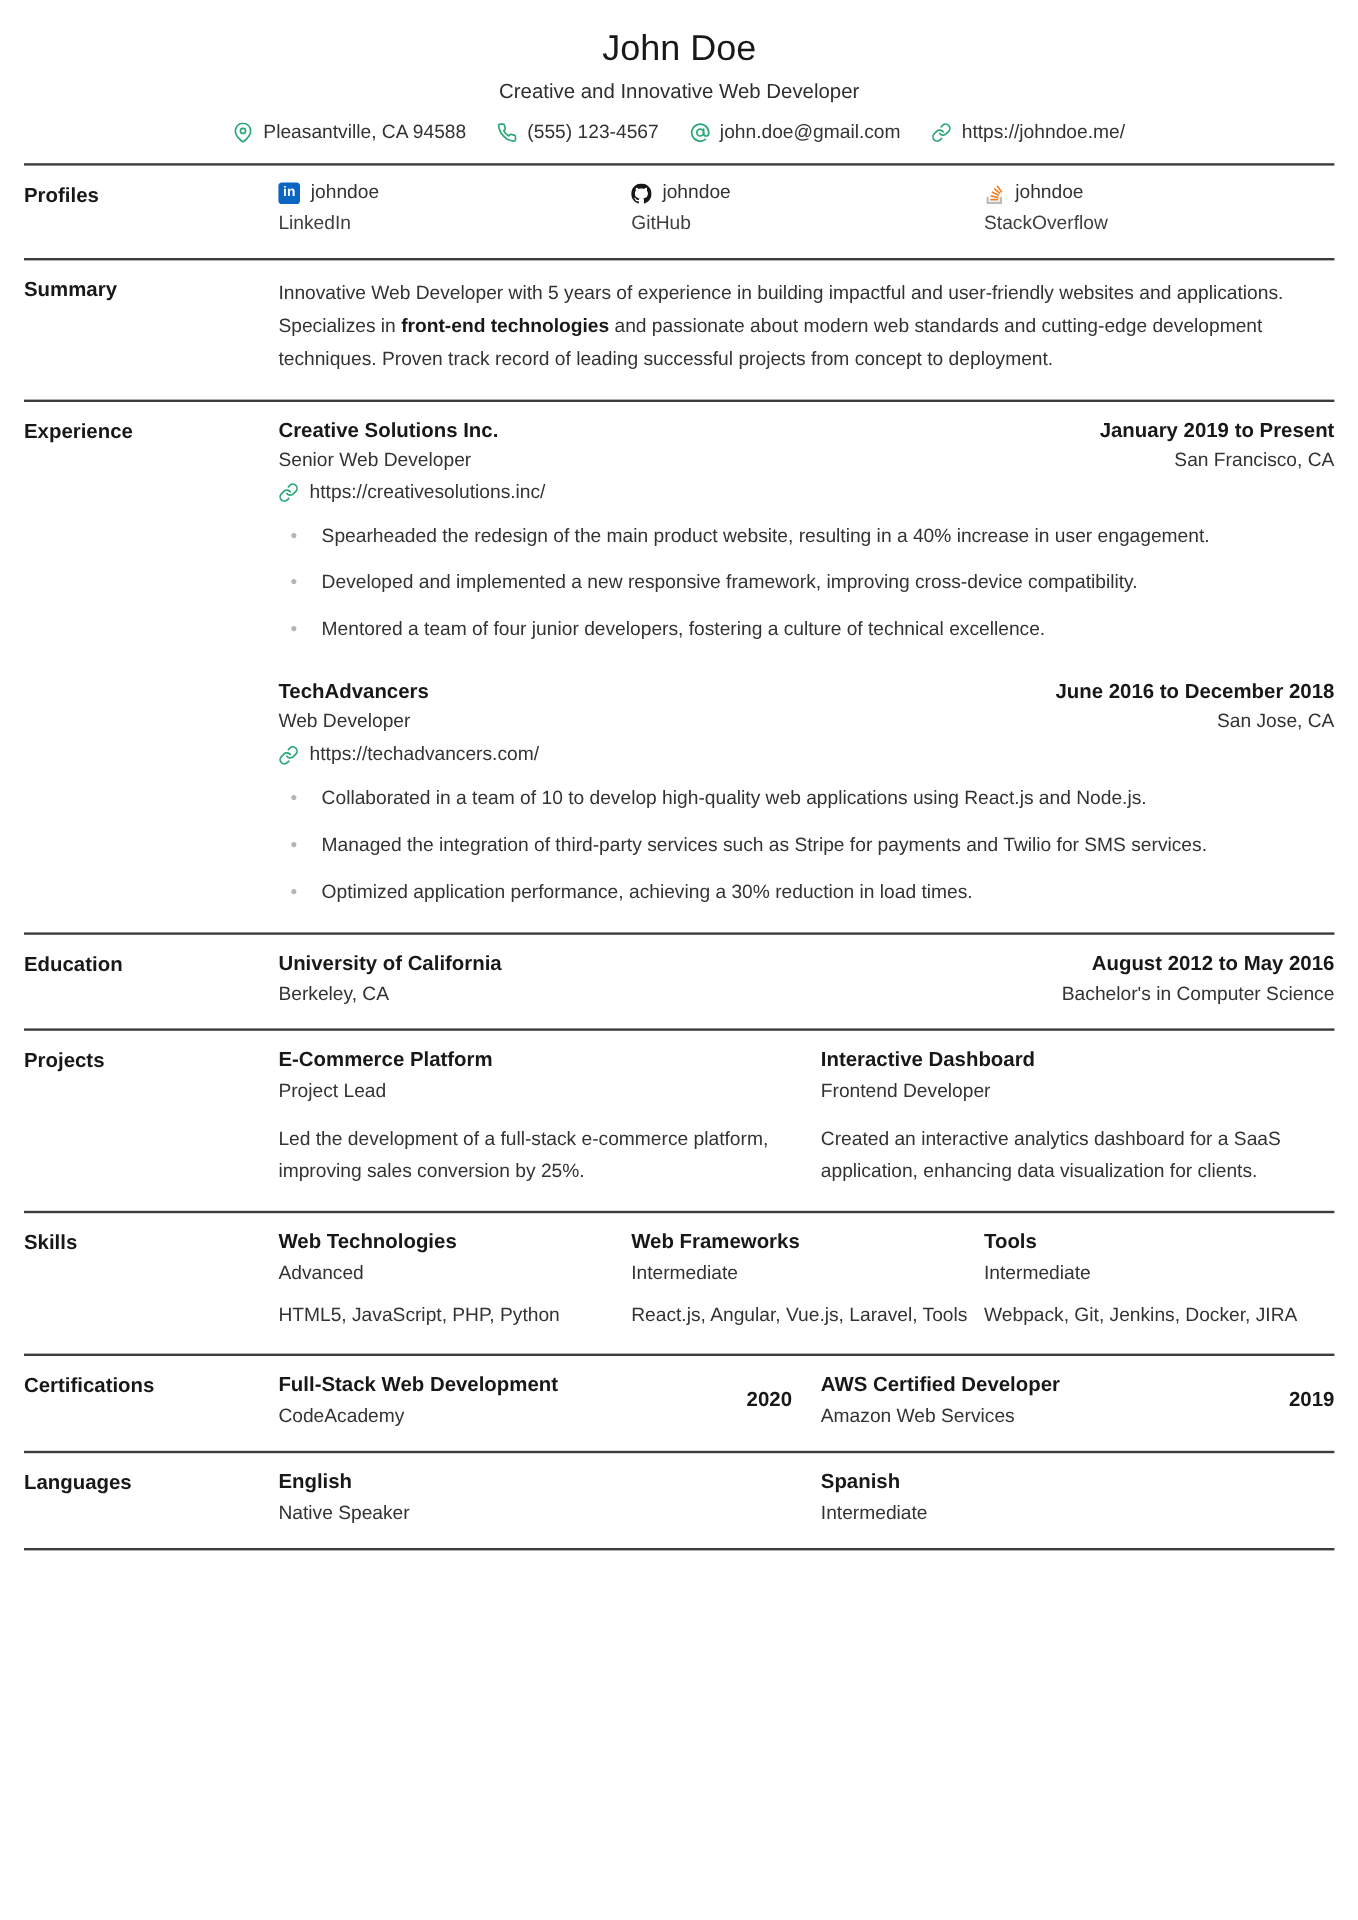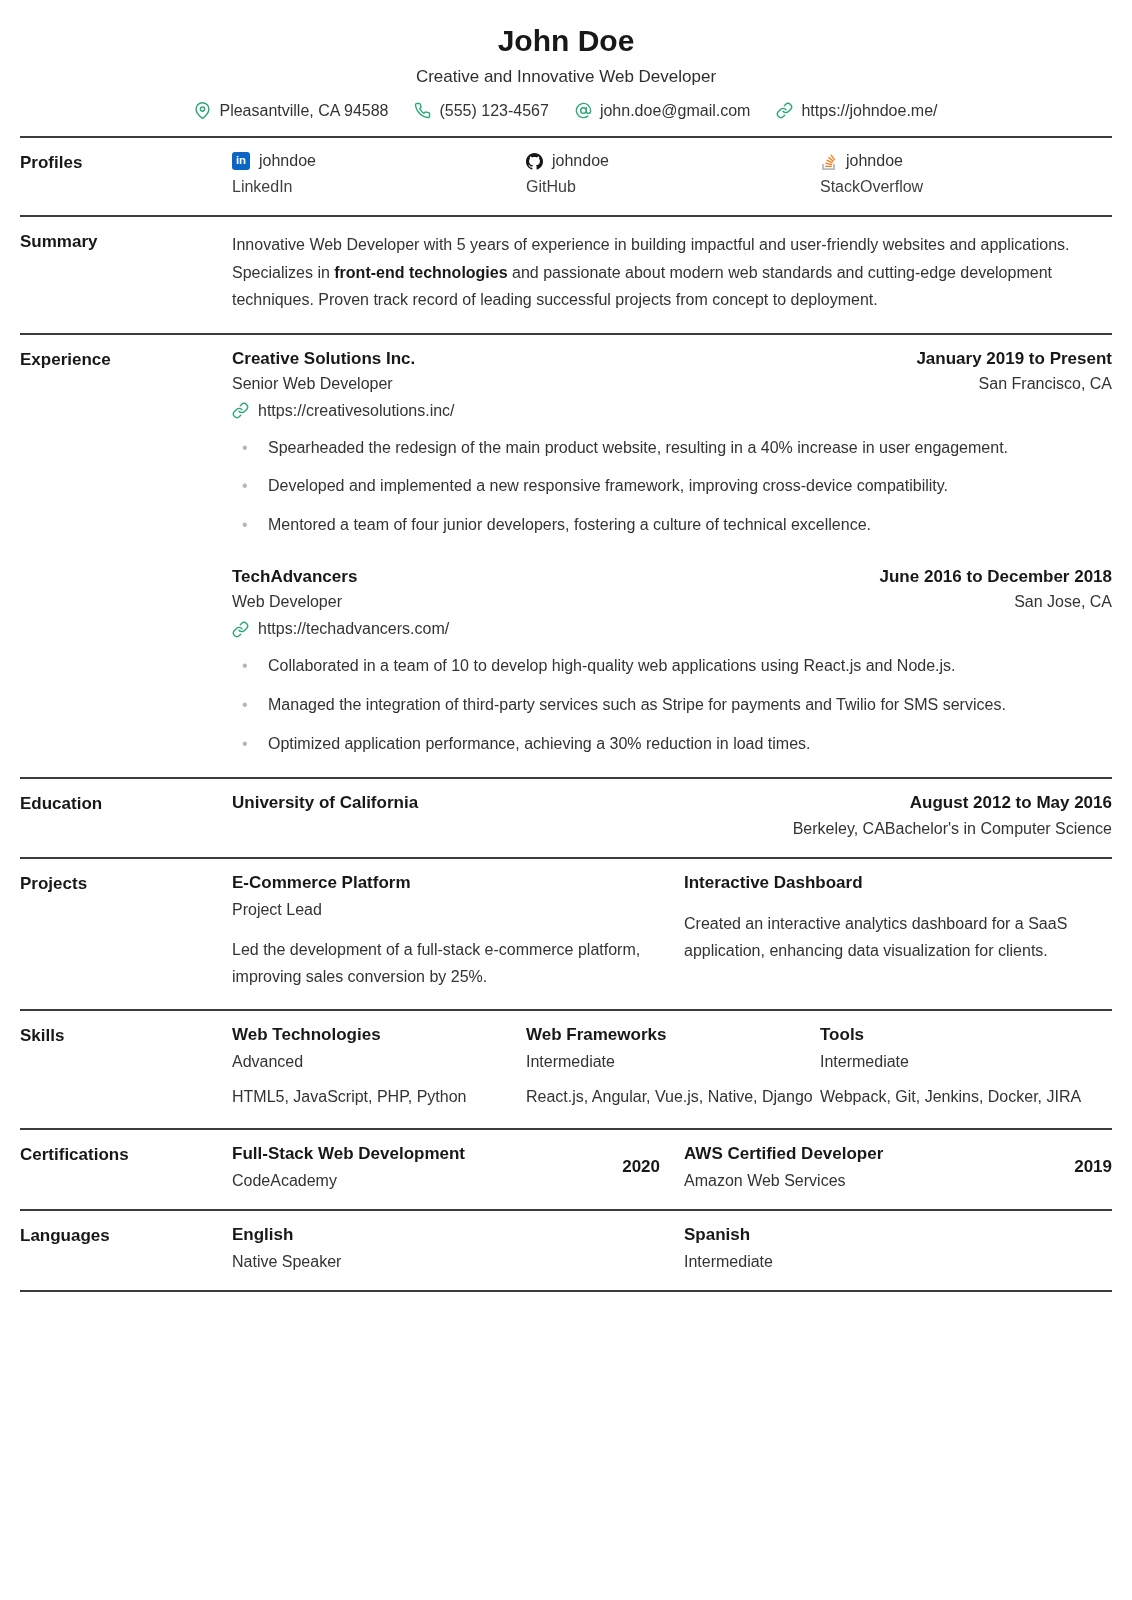--- a/index.html
+++ b/index.html
@@ -17,21 +17,21 @@
   html,body{margin:0;padding:0;background:#ffffff;}
   body{
     width:1132px;min-height:1600px;
     font-family:"Liberation Sans","DejaVu Sans",sans-serif;
     color:var(--body);font-size:16px;
   }
   .page{padding:16px 20px 0 20px;}
 
   
   .header{text-align:center;padding:8px 0 16px 0;}
-  .name{font-size:30px;font-weight:700;color:var(--ink);margin:0;}
+  .name{font-size:30px;font-weight:400;color:var(--ink);margin:0;}
   .headline{font-size:17px;margin-top:9px;color:#2e2e2e;}
   .contact-row{display:flex;justify-content:center;align-items:center;gap:26px;margin-top:15px;font-size:16px;}
   .contact-item{display:flex;gap:8px;color:var(--body);}
   .icn{width:17px;height:17px;flex:0 0 auto;display:block;}
   .accent-stroke{stroke:var(--accent);fill:none;stroke-width:2;stroke-linecap:round;stroke-linejoin:round;}
 
   .rule{border:0;border-top:2.5px solid var(--rule);margin:0;}
 
   
   .section{display:grid;grid-template-columns:212px 1fr;padding:14px 0 19px 0;}
@@ -55,21 +55,21 @@
   .job-head{display:flex;justify-content:space-between;align-items:baseline;font-weight:700;font-size:17px;color:var(--ink);}
   .job-sub{display:flex;justify-content:space-between;margin-top:6px;color:var(--body);}
   .job-link{display:flex;align-items:center;gap:9px;margin-top:9px;color:var(--body);}
   ul.bullets{list-style:none;margin:15px 0 0 0;padding:0;}
   ul.bullets li{position:relative;padding-left:36px;margin-top:12px;line-height:1.68;}
   ul.bullets li::before{content:"•";position:absolute;left:10px;top:0;color:var(--bullet);}
 
   
   .edu-row{display:flex;justify-content:space-between;}
   .edu-row.top{font-weight:700;font-size:17px;color:var(--ink);}
-  .edu-row.bottom{margin-top:7px;color:var(--body);justify-content:flex-end;}
+  .edu-row.bottom{margin-top:7px;color:var(--body);}
 
   
   .item-name{font-weight:700;font-size:17px;color:var(--ink);}
   .item-sub{margin-top:8px;color:var(--body);}
   .item-desc{margin-top:17px;line-height:1.7;color:var(--body);}
   .skill-keywords{margin-top:14px;line-height:1.5;color:var(--body);}
 
   .cert{display:flex;justify-content:space-between;align-items:center;}
   .cert-year{font-weight:700;font-size:17px;color:var(--ink);padding-left:12px;}
 
@@ -231,39 +231,40 @@
   <div class="section">
     <div class="section-label">Projects</div>
     <div class="cols-2">
       <div>
         <div class="item-name">E-Commerce Platform</div>
         <div class="item-sub">Project Lead</div>
         <div class="item-desc">Led the development of a full-stack e-commerce platform, improving sales conversion by 25%.</div>
       </div>
       <div>
         <div class="item-name">Interactive Dashboard</div>
+        <div class="item-sub">Frontend Developer</div>
         <div class="item-desc">Created an interactive analytics dashboard for a SaaS application, enhancing data visualization for clients.</div>
       </div>
     </div>
   </div>
 
   <hr class="rule">
 
   <div class="section">
     <div class="section-label">Skills</div>
     <div class="cols-3">
       <div>
         <div class="item-name">Web Technologies</div>
         <div class="item-sub">Advanced</div>
         <div class="skill-keywords">HTML5, JavaScript, PHP, Python</div>
       </div>
       <div>
         <div class="item-name">Web Frameworks</div>
         <div class="item-sub">Intermediate</div>
-        <div class="skill-keywords">React.js, Angular, Vue.js, Native, Django</div>
+        <div class="skill-keywords">React.js, Angular, Vue.js, Laravel, Tools</div>
       </div>
       <div>
         <div class="item-name">Tools</div>
         <div class="item-sub">Intermediate</div>
         <div class="skill-keywords">Webpack, Git, Jenkins, Docker, JIRA</div>
       </div>
     </div>
   </div>
 
   <hr class="rule">

